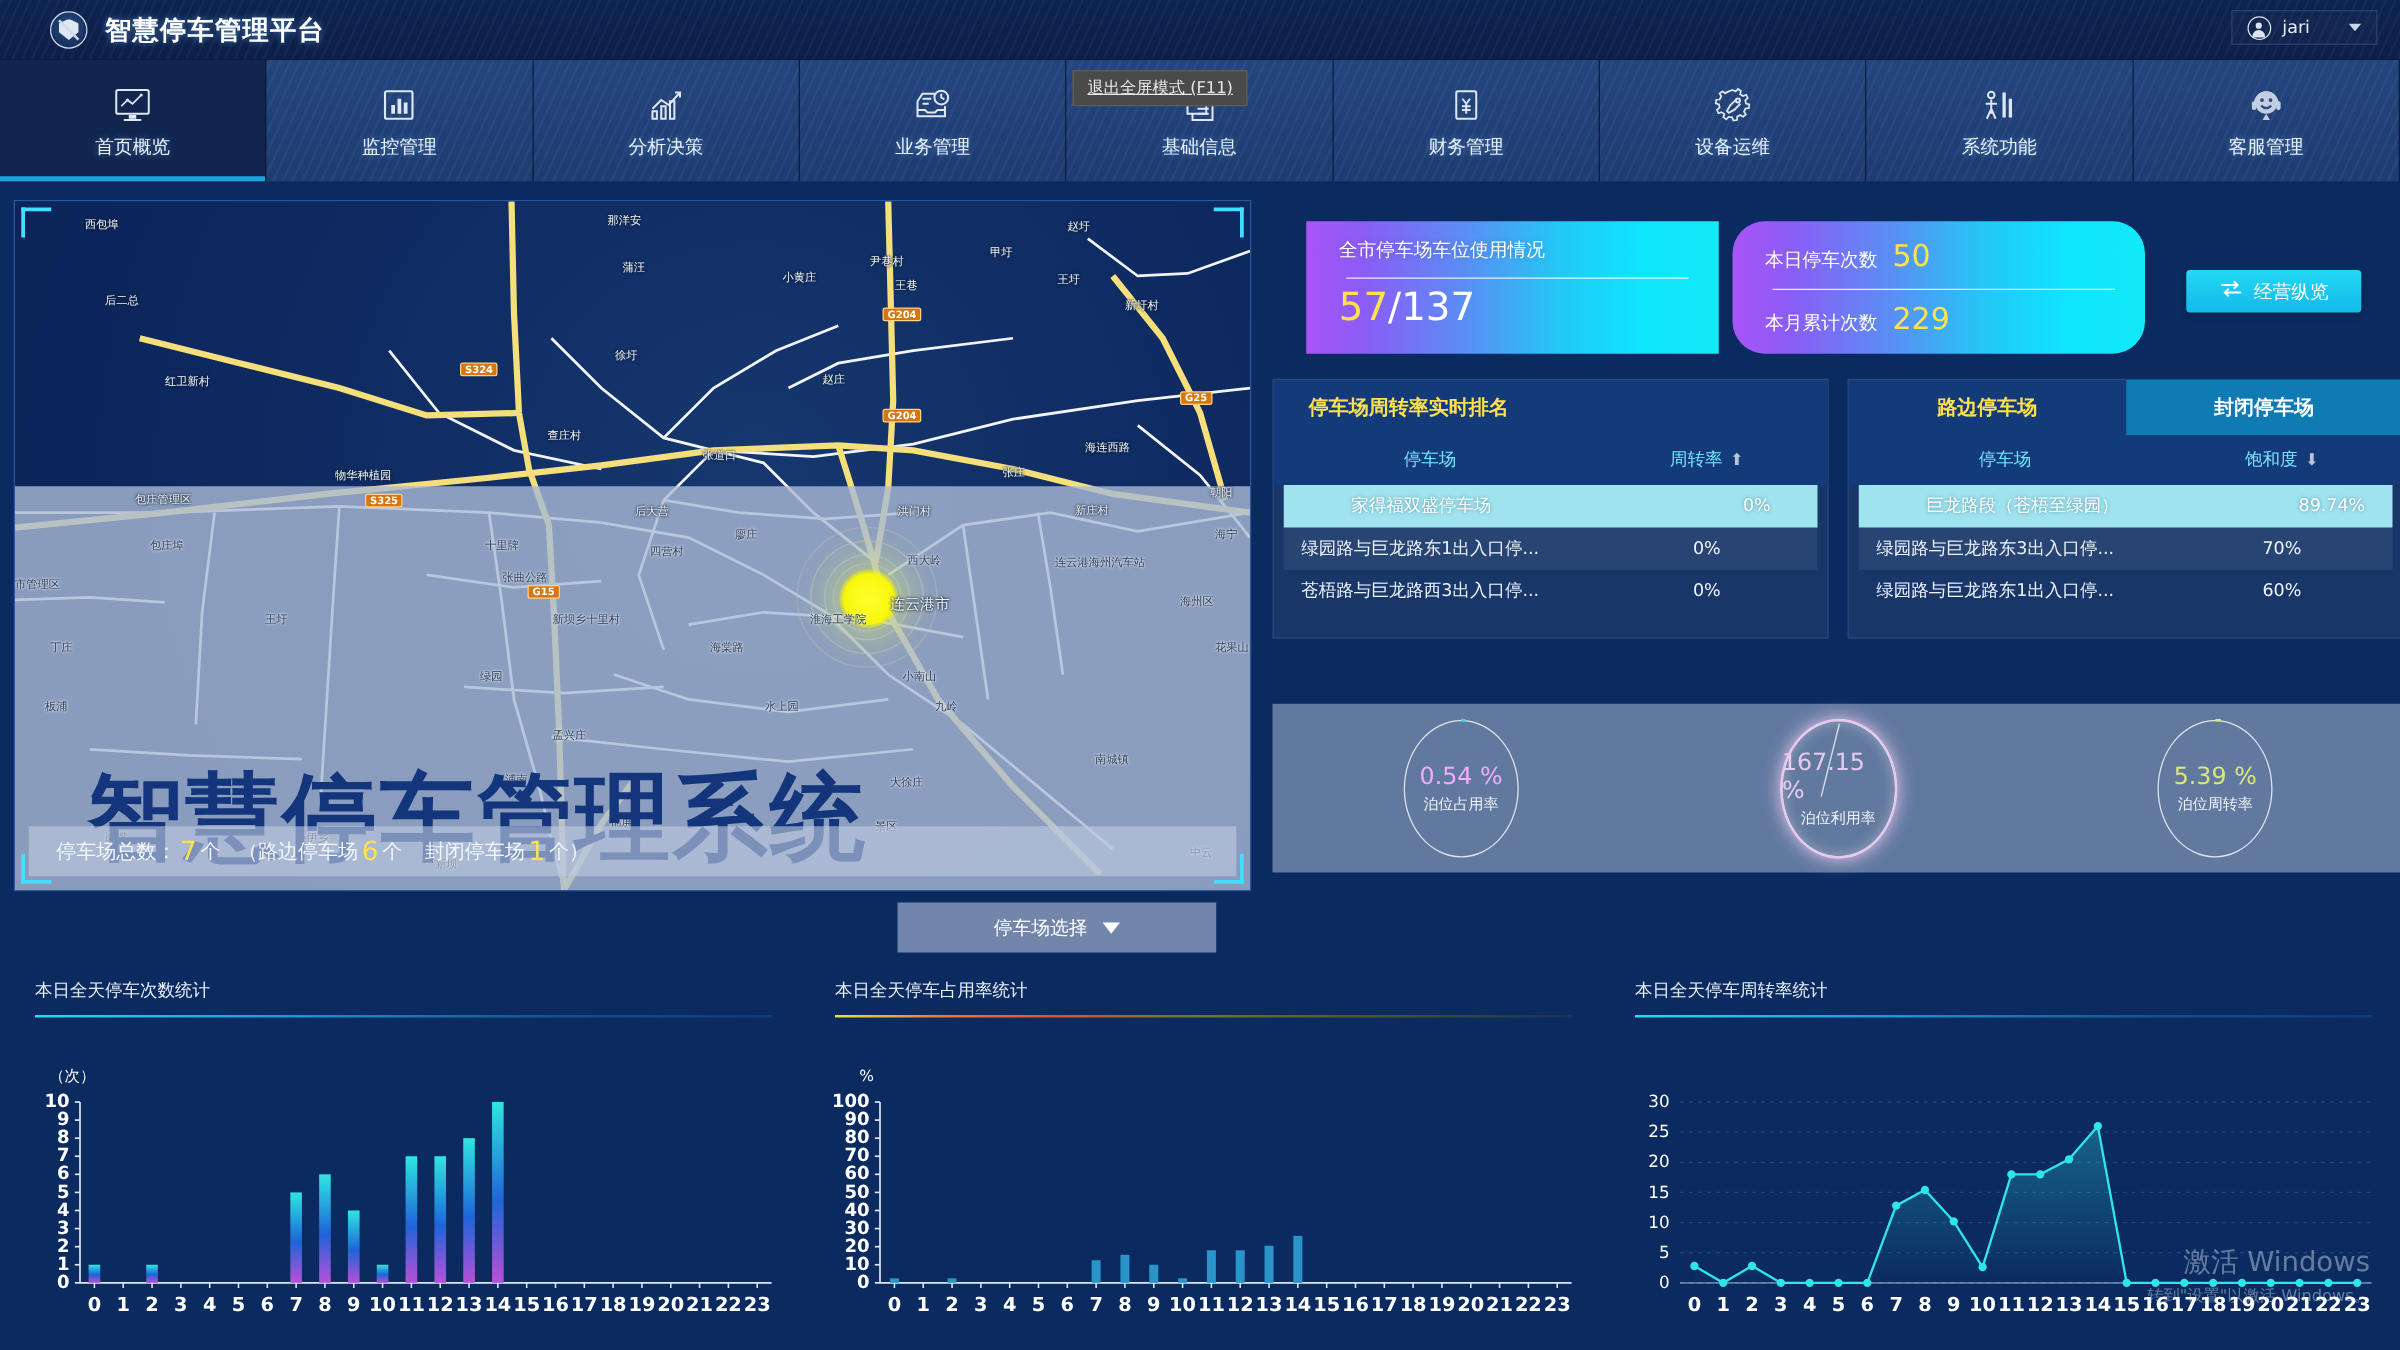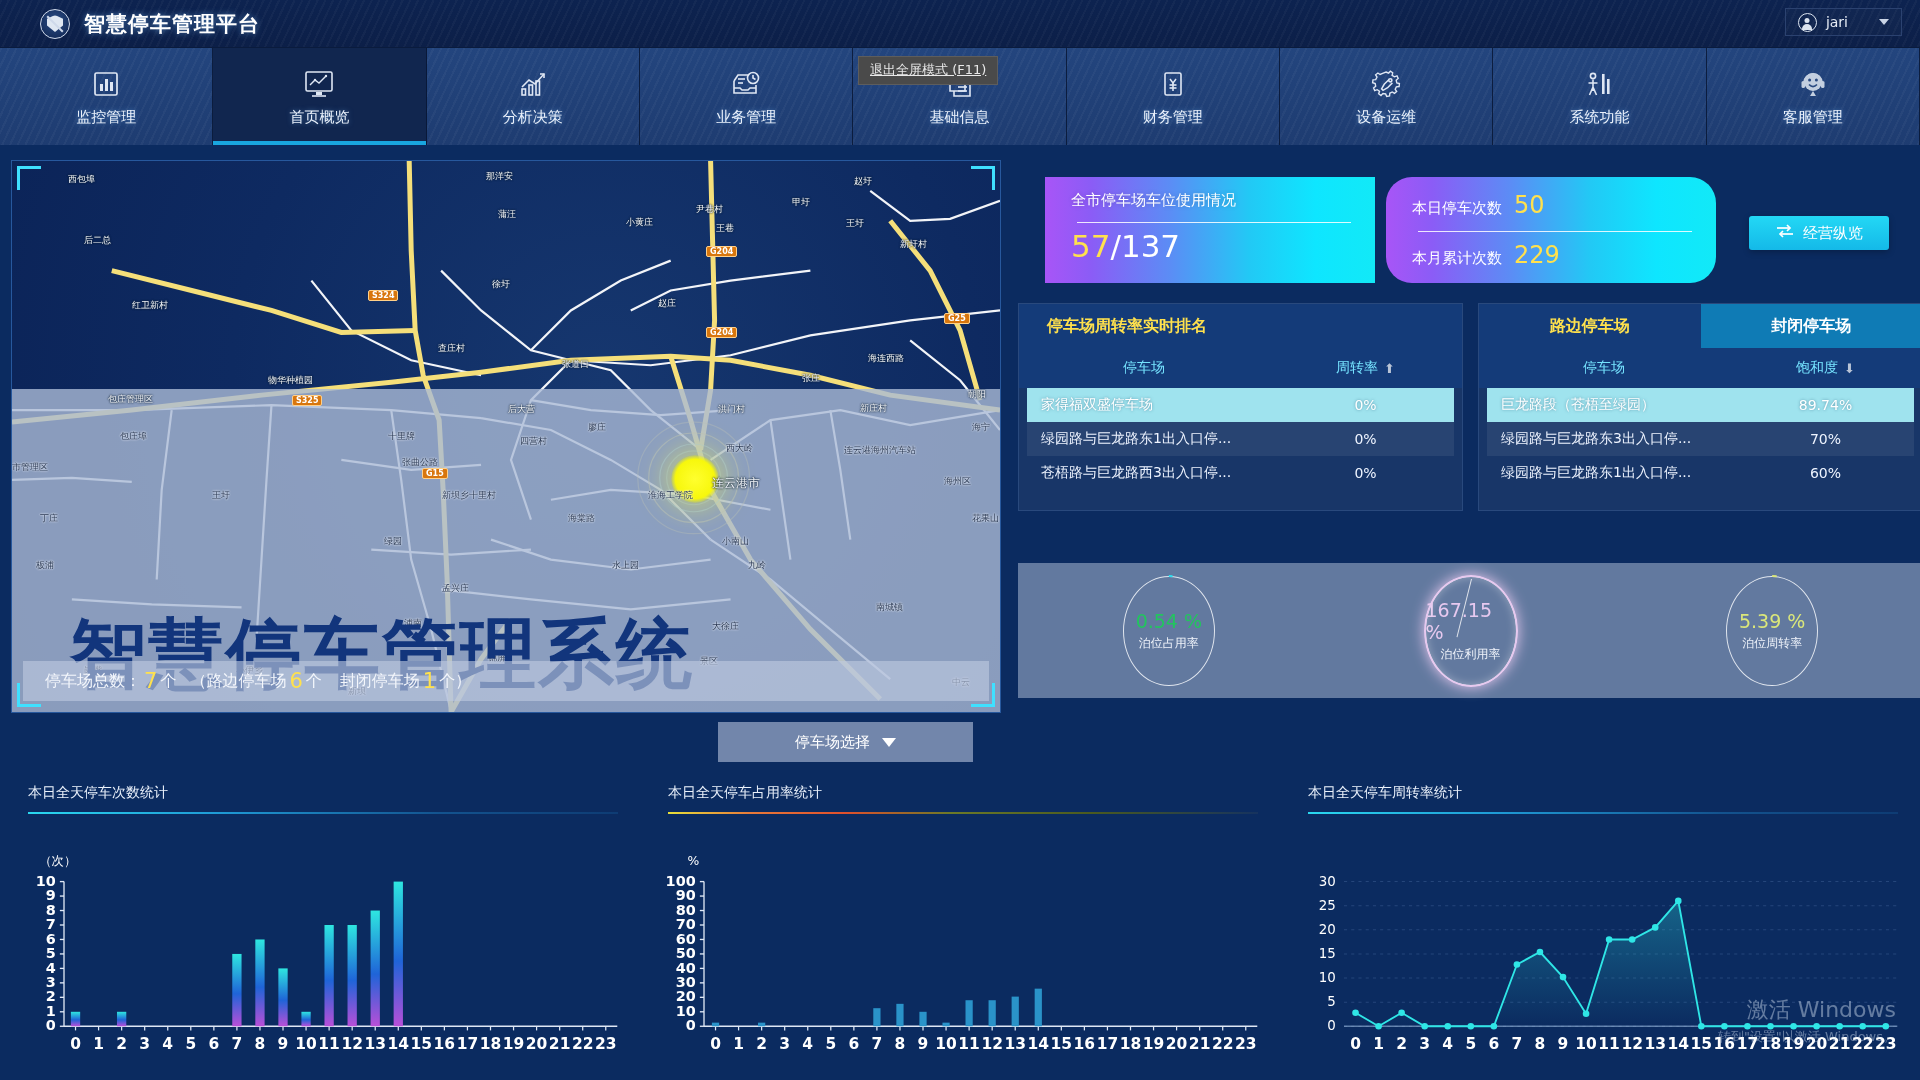--- a/index.html
+++ b/index.html
@@ -178,21 +178,21 @@
   .tab.on{background:#0f7bb5;color:#fff;}
   .cols{height:40px;display:flex;align-items:center;background:#143b79;
     font-size:14px;color:#76e4ff;}
   .cols .c1{flex:0 0 250px;text-align:center;}
   .cols .c2{flex:1 1 auto;text-align:center;display:flex;align-items:center;justify-content:center;gap:6px;}
   .arrow{font-size:13px;color:#b9c4d6;}
   .rrow{height:34px;display:flex;align-items:center;font-size:14px;margin:0 8px;}
   .rrow .c1{flex:0 0 250px;padding-left:14px;color:#eef4ff;}
   .rrow .c2{flex:1 1 auto;text-align:center;color:#eef4ff;}
   .rrow.hi{background:#9fe3ee;}
-  .rrow.hi .c1,.rrow.hi .c2{color:#fff;text-shadow:0 0 3px rgba(40,90,120,.6);}
+  .rrow.hi .c1,.rrow.hi .c2{color:#fff;text-shadow:0 0 3px rgba(40,90,120,.6);margin-left:40px;}
   .rrow.alt{background:rgba(255,255,255,.07);}
 
   
   .gauges{position:absolute; left:1018px; top:563px; width:905px; height:135px;
     background:rgba(172,186,212,.55); display:flex; align-items:center;}
   .gauge{flex:1 1 0; display:flex; flex-direction:column; align-items:center; justify-content:center;
     position:relative; height:100%;}
   .ell{width:92px;height:110px;border-radius:50%;display:flex;flex-direction:column;
     align-items:center;justify-content:center;gap:3px;position:relative;}
   .ell .v{font-size:19px;}
@@ -235,44 +235,44 @@
     <div class="app-title">智慧停车管理平台</div>
     <div class="user-box">
       <span class="user-ic"></span>
       <span class="user-name">jari</span>
       <span class="caret"></span>
     </div>
   </div>
 
   <div class="nav">
 
-    <div class="nav-item">
-      <span class="nav-icn">
-        <svg viewBox="0 0 34 34" fill="none" stroke="#dfe7f4" stroke-width="1.7">
-          <rect x="6" y="6" width="22" height="22" rx="1.5"></rect>
-          <rect x="11" y="17" width="3" height="7" fill="#dfe7f4" stroke="none"></rect>
-          <rect x="16" y="12" width="3" height="12" fill="#dfe7f4" stroke="none"></rect>
-          <rect x="21" y="15" width="3" height="9" fill="#dfe7f4" stroke="none"></rect>
-        </svg>
-      </span>
-      <span class="nav-label">监控管理</span>
-    </div>
-
     <div class="nav-item active">
       <span class="nav-icn">
         <svg viewBox="0 0 34 34" fill="none" stroke="#dfe7f4" stroke-width="1.6">
           <rect x="4" y="5" width="26" height="19" rx="1.5"></rect>
           <polyline points="8,18 13,13 17,16 24,9" stroke-width="1.4"></polyline>
           <circle cx="13" cy="13" r="1.2" fill="#dfe7f4" stroke="none"></circle>
           <circle cx="24" cy="9" r="1.2" fill="#dfe7f4" stroke="none"></circle>
           <rect x="14" y="25" width="6" height="3" fill="#dfe7f4" stroke="none"></rect>
           <line x1="10" y1="29" x2="24" y2="29"></line>
         </svg>
       </span>
       <span class="nav-label">首页概览</span>
+    </div>
+
+    <div class="nav-item">
+      <span class="nav-icn">
+        <svg viewBox="0 0 34 34" fill="none" stroke="#dfe7f4" stroke-width="1.7">
+          <rect x="6" y="6" width="22" height="22" rx="1.5"></rect>
+          <rect x="11" y="17" width="3" height="7" fill="#dfe7f4" stroke="none"></rect>
+          <rect x="16" y="12" width="3" height="12" fill="#dfe7f4" stroke="none"></rect>
+          <rect x="21" y="15" width="3" height="9" fill="#dfe7f4" stroke="none"></rect>
+        </svg>
+      </span>
+      <span class="nav-label">监控管理</span>
     </div>
 
     <div class="nav-item">
       <span class="nav-icn">
         <svg viewBox="0 0 34 34" fill="none" stroke="#dfe7f4" stroke-width="1.6">
           <polyline points="6,20 13,13 19,17 28,7"></polyline>
           <polyline points="24,7 28,7 28,11"></polyline>
           <rect x="6" y="22" width="3.5" height="6"></rect>
           <rect x="13" y="18" width="3.5" height="10"></rect>
           <rect x="20" y="14" width="3.5" height="14"></rect>
@@ -589,21 +589,21 @@
         <div class="rrow">
           <span class="c1">绿园路与巨龙路东1出入口停...</span>
           <span class="c2">60%</span>
         </div>
       </div>
   </div>
 
   <div class="gauges">
     <div class="gauge">
       <div class="ell" id="g0" style="border: 1.6px solid rgba(246, 248, 252, 0.85);">
-        <span class="v" style="color: #22c55e;">0.54 %</span>
+        <span class="v" style="color: #f0abfc;">0.54 %</span>
         <span class="n">泊位占用率</span>
       <div style="position: absolute; inset: -2px; border-radius: 50%; pointer-events: none; border-width: 2.4px; border-style: solid; border-color: rgb(47, 224, 240) transparent transparent; clip-path: polygon(50% 0px, 54% 0px, 54% 20%, 50% 20%);"></div>
         </div>
     </div>
     <div class="gauge">
       <div class="ell" id="g1" style="border: 1.6px solid rgba(246, 248, 252, 0.85);">
         <span class="v" style="color: rgb(231, 201, 239);">167.15 %</span>
         <span class="n">泊位利用率</span>
       <div style="position: absolute; left: 50%; top: 2px; width: 1px; height: 56%; background: rgba(255, 255, 255, 0.8); transform-origin: center top; transform: rotate(14deg);"></div>
           <div style="position: absolute; inset: -2px; border-radius: 50%; pointer-events: none; border: 2px solid rgb(231, 201, 239); box-shadow: rgb(231, 201, 239) 0px 0px 14px, rgba(255, 255, 255, 0.35) 0px 0px 10px inset;"></div>

